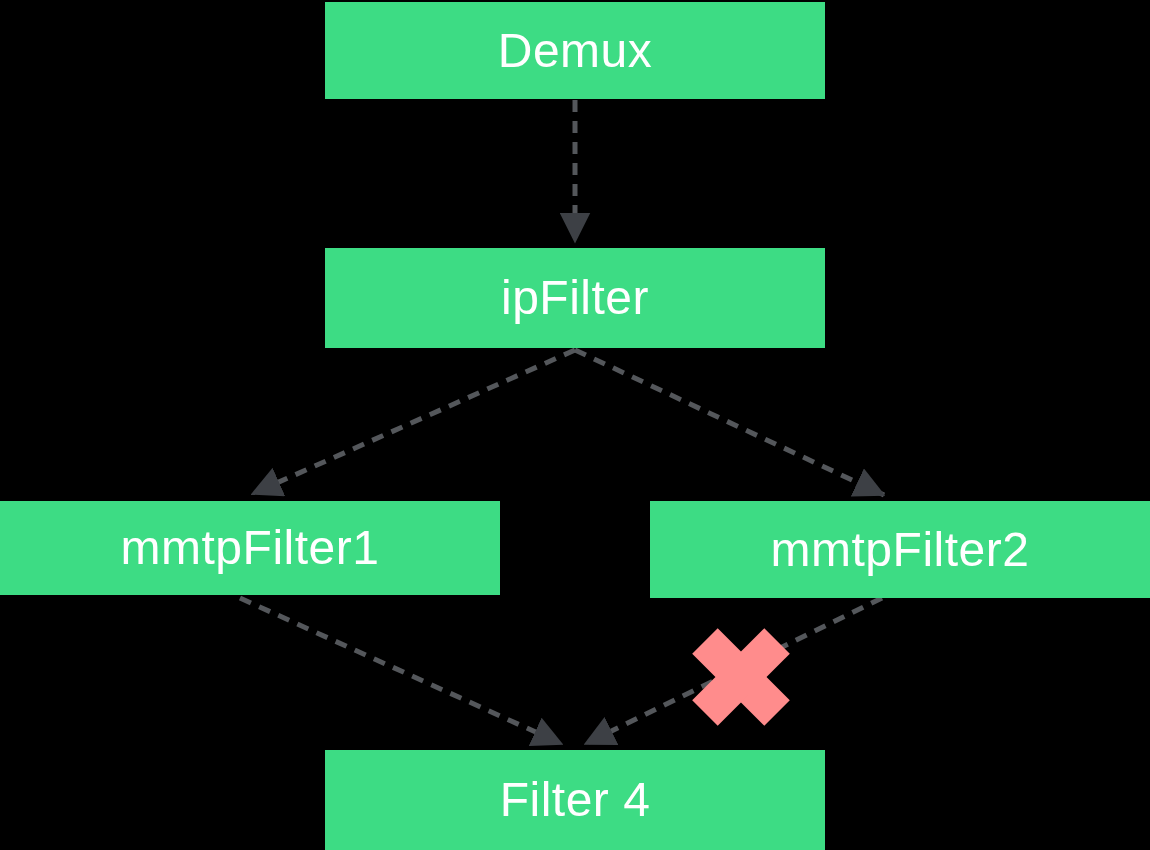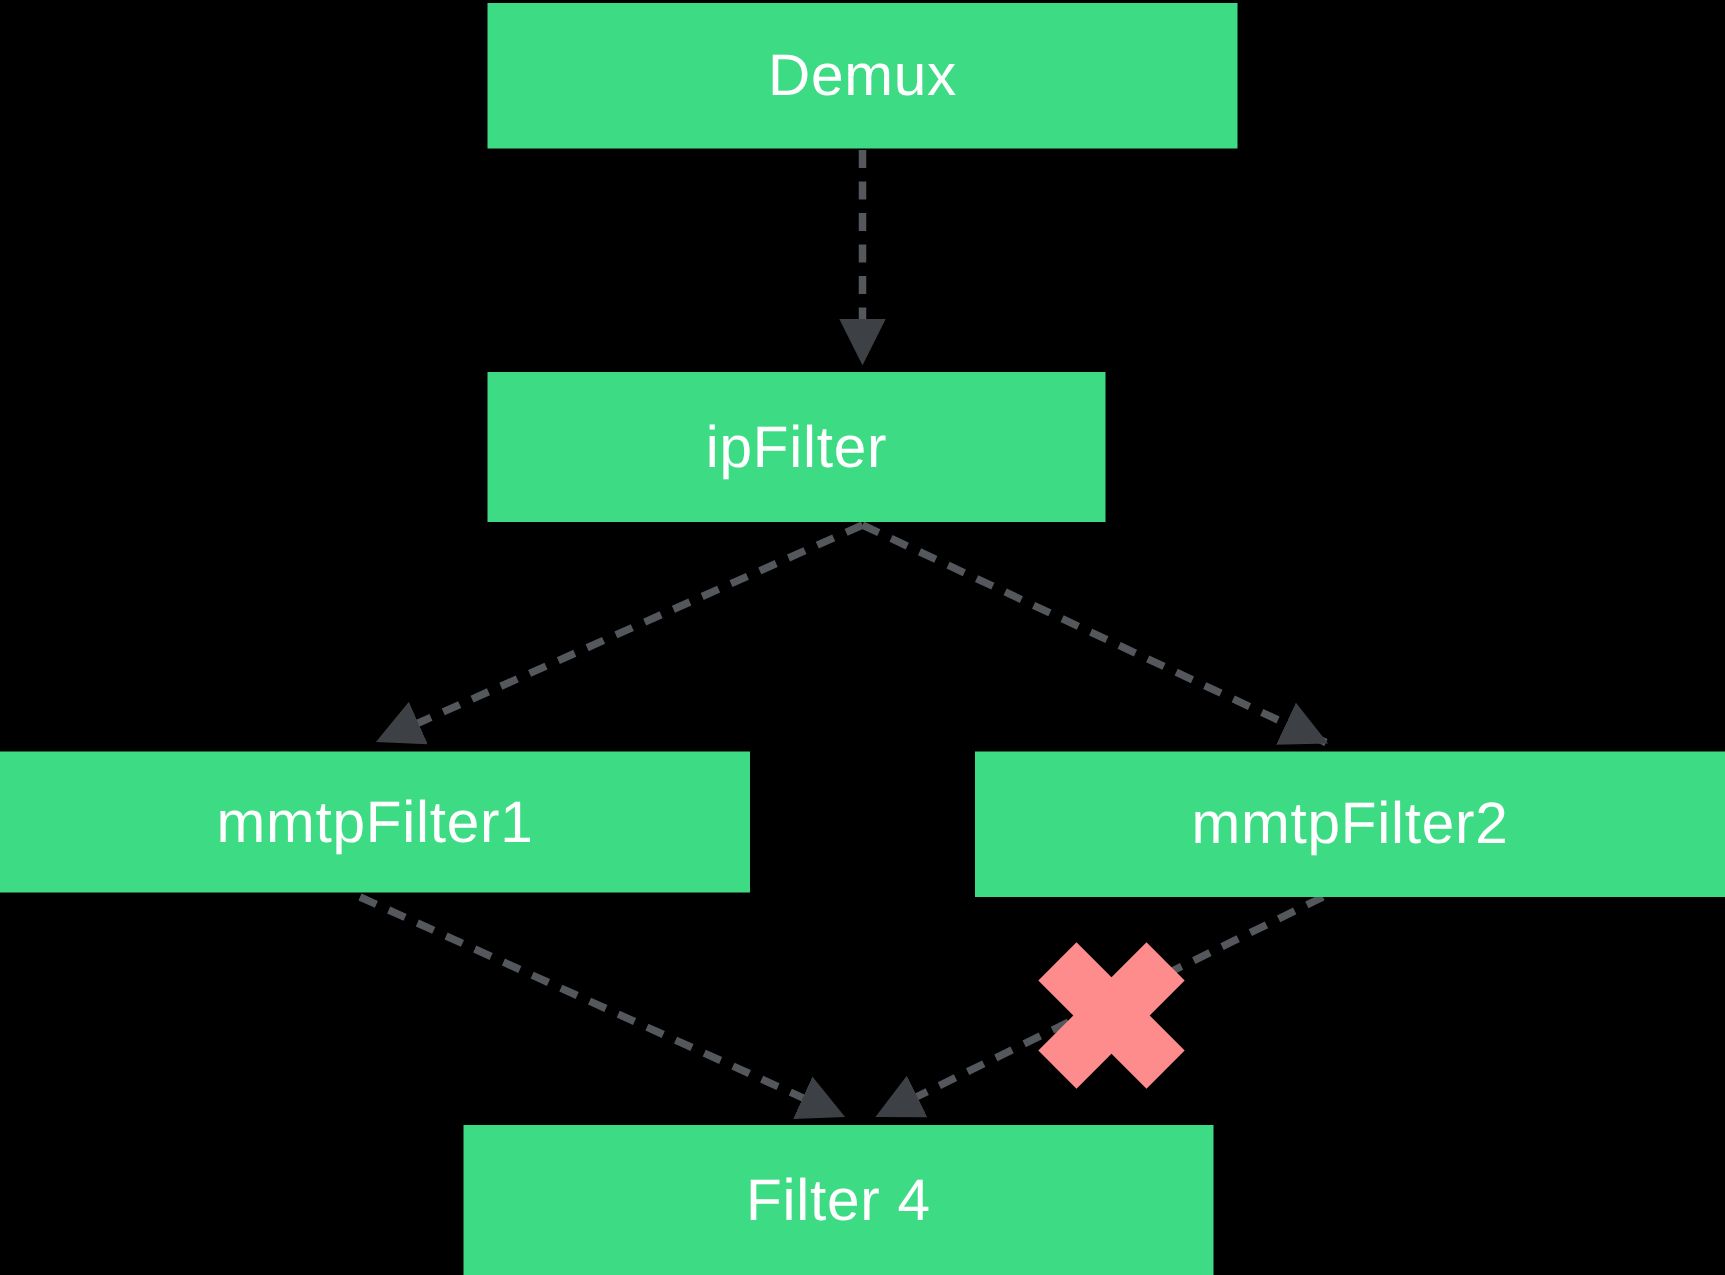--- a/index.html
+++ b/index.html
@@ -43,31 +43,31 @@
   .xmark rect {
     fill: var(--broken-mark);
   }
   .node {
     position: absolute;
     background: var(--node-fill);
     color: var(--node-text);
     display: flex;
     align-items: center;
     justify-content: center;
-    font-size: 39px;
+    font-size: 48px;
     font-weight: 400;
     letter-spacing: 0.5px;
     line-height: 1;
     user-select: none;
   }
   .node-demux    { left: 325px; top: 2px;   width: 500px; height: 97px; }
-  .node-ipfilter { left: 325px; top: 248px; width: 412px; height: 100px; }
+  .node-ipfilter { left: 325px; top: 248px; width: 500px; height: 100px; }
   .node-mmtp1    { left: 0px;   top: 501px; width: 500px; height: 94px; }
   .node-mmtp2    { left: 650px; top: 501px; width: 500px; height: 97px; }
-  .node-filter4  { left: 309px; top: 750px; width: 500px; height: 100px; }
+  .node-filter4  { left: 325px; top: 750px; width: 500px; height: 100px; }
 </style>
 </head>
 <body>
 
 <div class="canvas">
 
   <svg class="edges-layer" width="1150" height="850" viewBox="0 0 1150 850" xmlns="http://www.w3.org/2000/svg">
     <defs>
       <marker id="arrow" viewBox="0 0 10 10" refX="9.5" refY="5" markerWidth="6.2" markerHeight="6.2" orient="auto-start-reverse">
         <path class="arrowhead" d="M0,0 L10,5 L0,10 z"></path>

